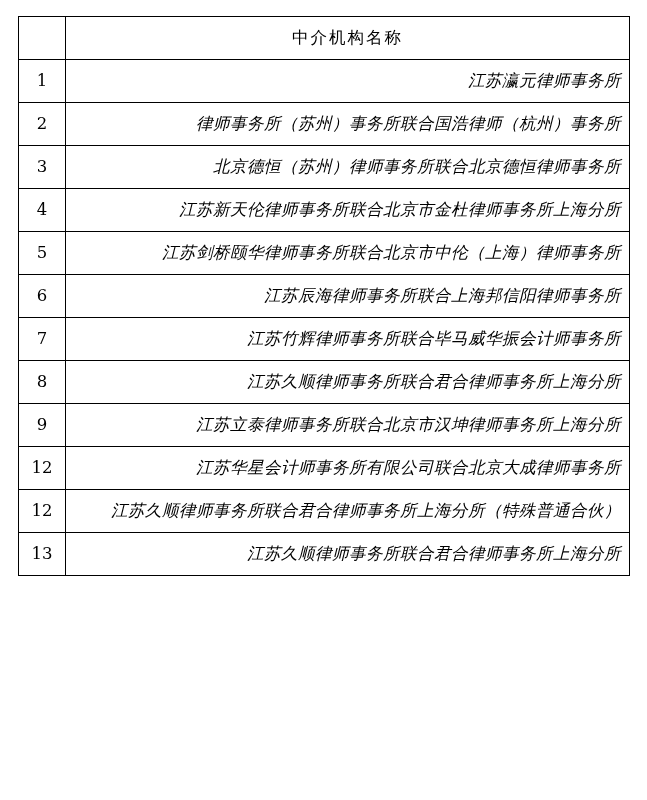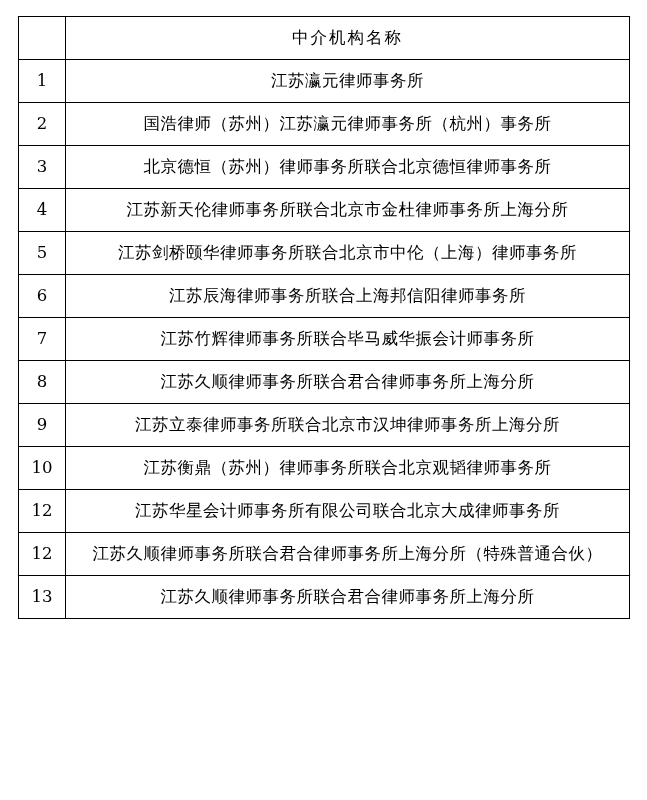--- a/index.html
+++ b/index.html
@@ -36,22 +36,23 @@
   }
   col.idx-col { width: 47px; }
   col.name-col { width: 564px; }
 
   .idx-cell {
     text-align: center;
     font-size: 15.5px;
     letter-spacing: 0;
   }
   .name-cell {
-    text-align: center;
+    text-align: right;
     letter-spacing: 0.5px;
+    font-style: italic;
   }
   .header-cell {
     text-align: center;
     letter-spacing: 2px;
     font-size: 16.5px;
   }
   .header-blank {
     text-align: center;
   }
 </style>
@@ -70,21 +71,21 @@
         <th class="header-cell">中介机构名称</th>
       </tr>
     </thead>
     <tbody>
       <tr>
         <td class="idx-cell">1</td>
         <td class="name-cell">江苏瀛元律师事务所</td>
       </tr>
       <tr>
         <td class="idx-cell">2</td>
-        <td class="name-cell">国浩律师（苏州）江苏瀛元律师事务所（杭州）事务所</td>
+        <td class="name-cell">律师事务所（苏州）事务所联合国浩律师（杭州）事务所</td>
       </tr>
       <tr>
         <td class="idx-cell">3</td>
         <td class="name-cell">北京德恒（苏州）律师事务所联合北京德恒律师事务所</td>
       </tr>
       <tr>
         <td class="idx-cell">4</td>
         <td class="name-cell">江苏新天伦律师事务所联合北京市金杜律师事务所上海分所</td>
       </tr>
       <tr>
@@ -101,24 +102,20 @@
       </tr>
       <tr>
         <td class="idx-cell">8</td>
         <td class="name-cell">江苏久顺律师事务所联合君合律师事务所上海分所</td>
       </tr>
       <tr>
         <td class="idx-cell">9</td>
         <td class="name-cell">江苏立泰律师事务所联合北京市汉坤律师事务所上海分所</td>
       </tr>
       <tr>
-        <td class="idx-cell">10</td>
-        <td class="name-cell">江苏衡鼎（苏州）律师事务所联合北京观韬律师事务所</td>
-      </tr>
-      <tr>
         <td class="idx-cell">12</td>
         <td class="name-cell">江苏华星会计师事务所有限公司联合北京大成律师事务所</td>
       </tr>
       <tr>
         <td class="idx-cell">12</td>
         <td class="name-cell">江苏久顺律师事务所联合君合律师事务所上海分所（特殊普通合伙）</td>
       </tr>
       <tr>
         <td class="idx-cell">13</td>
         <td class="name-cell">江苏久顺律师事务所联合君合律师事务所上海分所</td>

